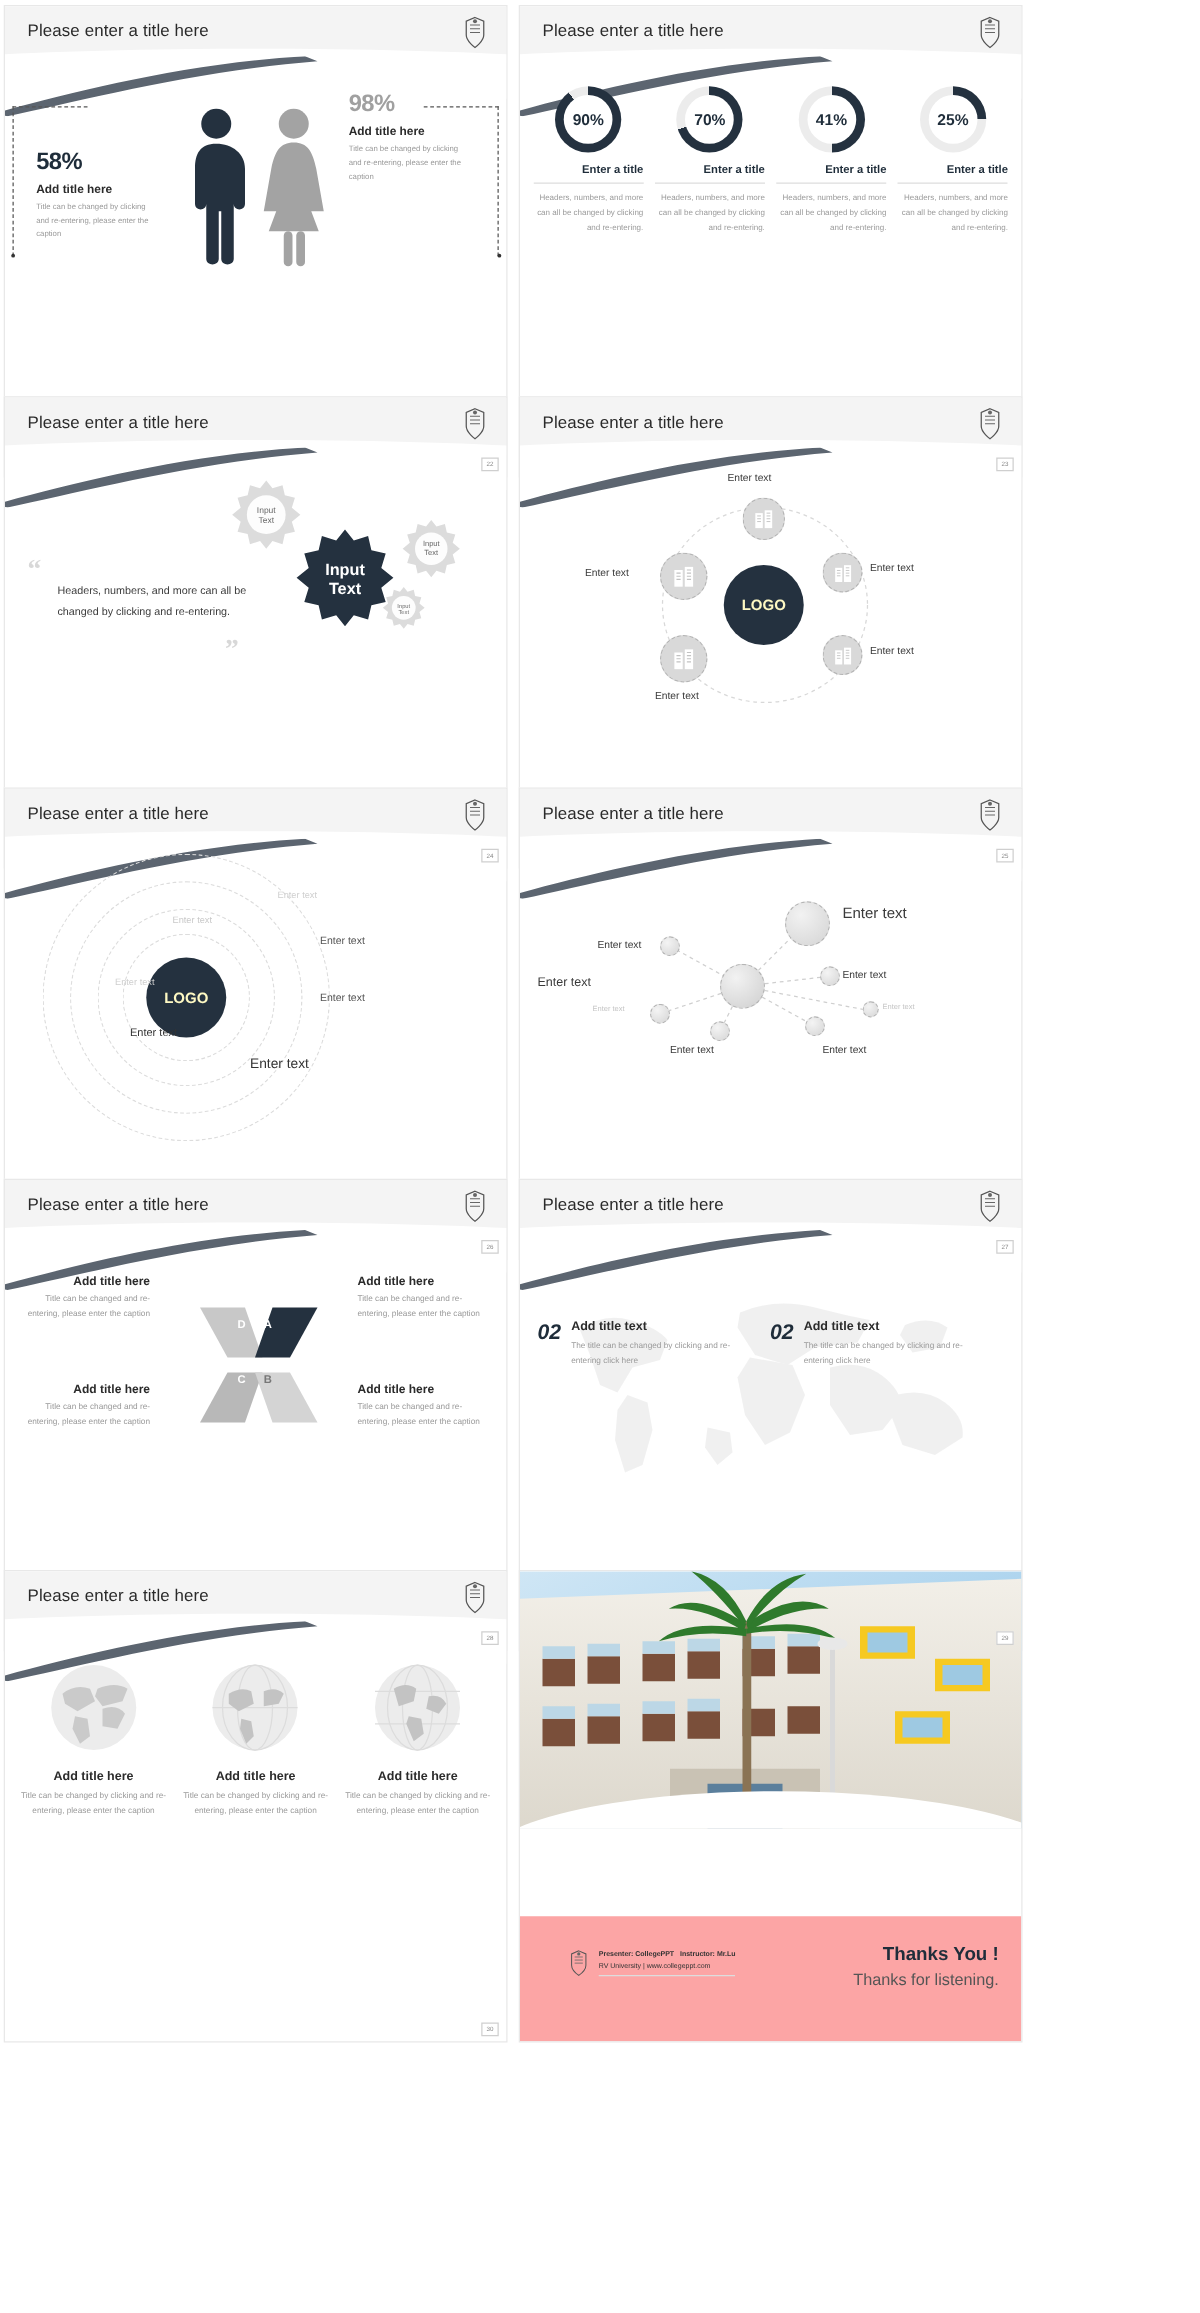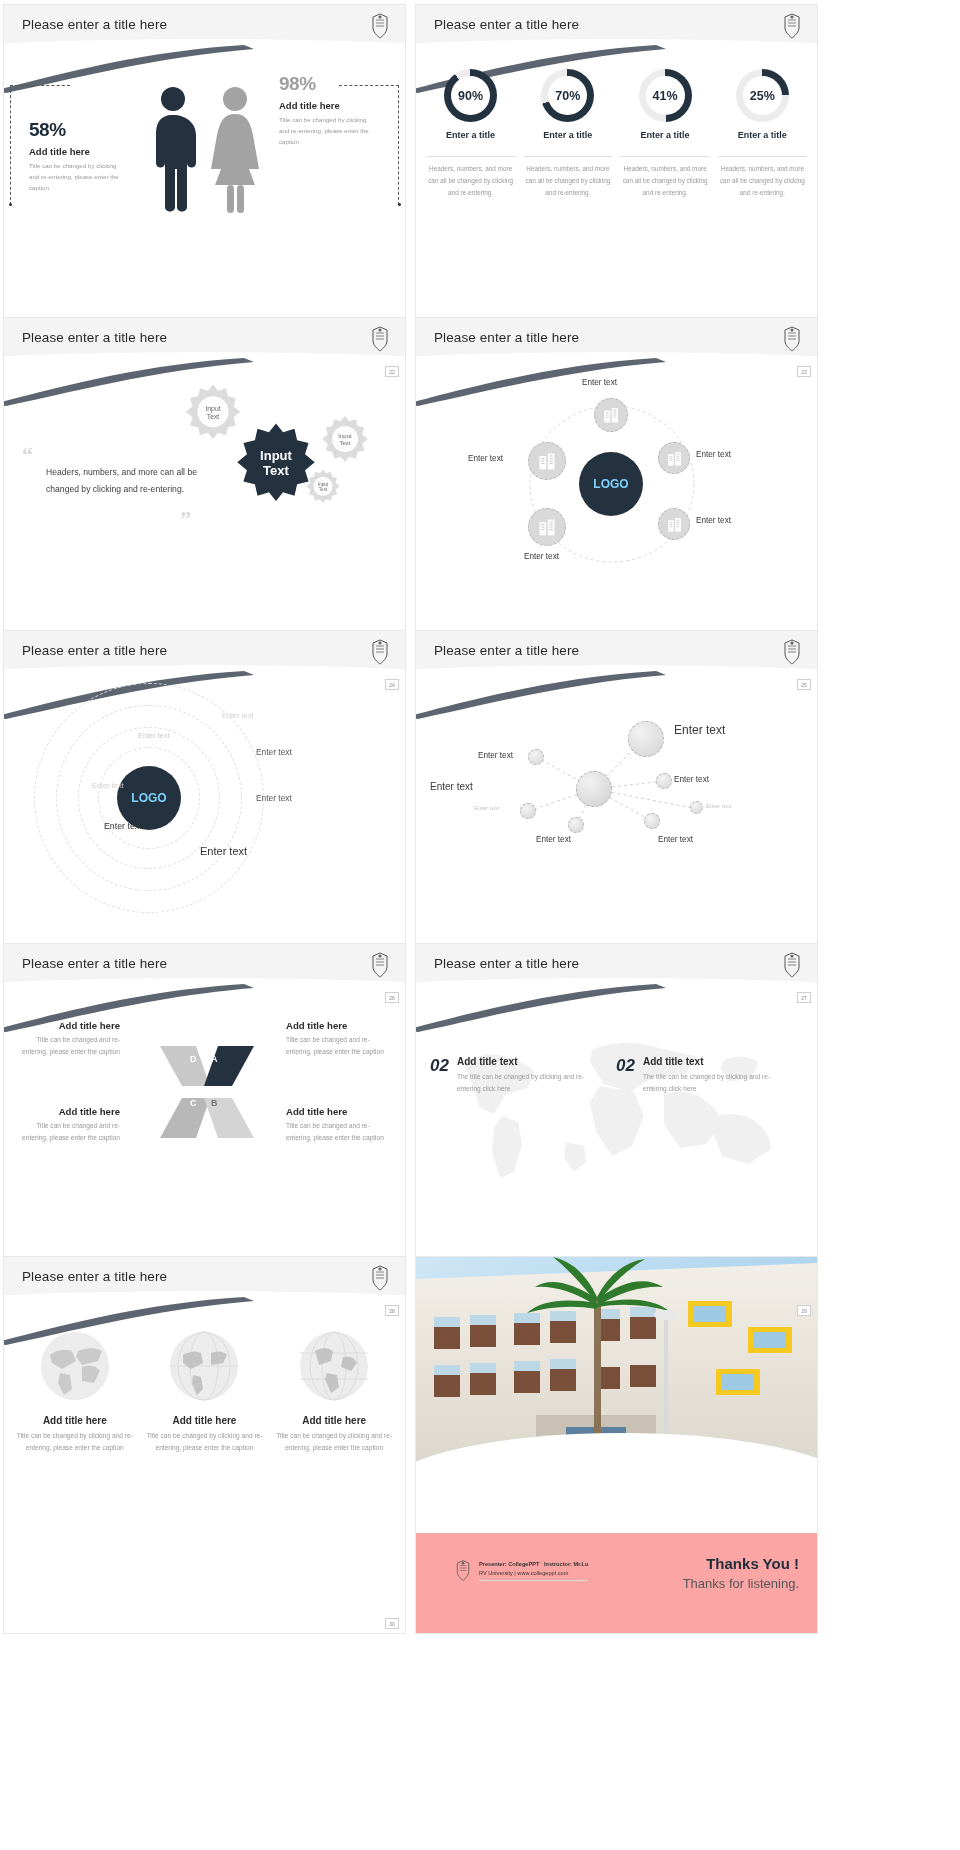--- a/index.html
+++ b/index.html
@@ -29,37 +29,37 @@
 
   
   .pct { font-size:19px; font-weight:bold; letter-spacing:-.5px; }
   .pct.dark { color:#1f2d3a;margin-top:46px; } .pct.grey { color:#a0a0a0; }
   .addt { font-size:9.5px; font-weight:bold; color:#2b2b2b; margin-top:5px; }
   .capt { font-size:6.2px; color:#999; line-height:1.75; margin-top:4px; width:96px; }
   .dot { position:absolute; width:3px; height:3px; background:#333; border-radius:50%; }
 
   
   .donut-row { display:flex; justify-content:space-around; padding:6px 6px 0 6px; }
-  .dcell { width:88px; text-align:center; }
+  .dcell { width:88px; text-align:right; }
   .donut { width:53px; height:53px; margin:0 auto; border-radius:50%;
     display:flex; align-items:center; justify-content:center; position:relative; }
   .donut::after { content:""; position:absolute; width:39px; height:39px;
     background:#fff; border-radius:50%; }
   .dval { position:relative; z-index:2; font-size:12.5px; font-weight:bold; color:#1f2d3a; }
   .dtitle { font-size:9px; font-weight:bold; color:#1f2d3a; margin-top:8px;
-    padding-bottom:16px; border-bottom:1px solid #ddd; }
+    padding-bottom:6px; border-bottom:1px solid #ddd; }
   .dbody { font-size:6.4px; color:#9a9a9a; line-height:1.85; margin-top:6px; }
   .quote { position:absolute; color:#d8d8d8; font-size:22px;
     font-family:"Liberation Serif", serif; font-weight:bold; }
   .qtext { position:absolute; left:42px; top:88px; width:160px; font-size:8.6px;
     color:#3c3c3c; line-height:1.95; }
 
   
   .logo-circle { position:absolute; border-radius:50%; background:#24313f;
-    color:#7dd3fc; display:flex; align-items:center; justify-content:center;
+    color:#fef9c3; display:flex; align-items:center; justify-content:center;
     font-weight:bold; }
   .etxt { position:absolute; font-size:8.2px; color:#3a3a3a; white-space:nowrap; }
   .node { position:absolute; border-radius:50%; background:#d9d9d9;
     border:1px dashed #b5b5b5; display:flex; align-items:center;
     justify-content:center; }
   .ring { position:absolute; border-radius:50%; border:1px dashed #ddd; }
 
   
   .xlab { position:absolute; width:108px; }
   .xlab .h { font-size:9.6px; font-weight:bold; color:#2b2b2b; }

